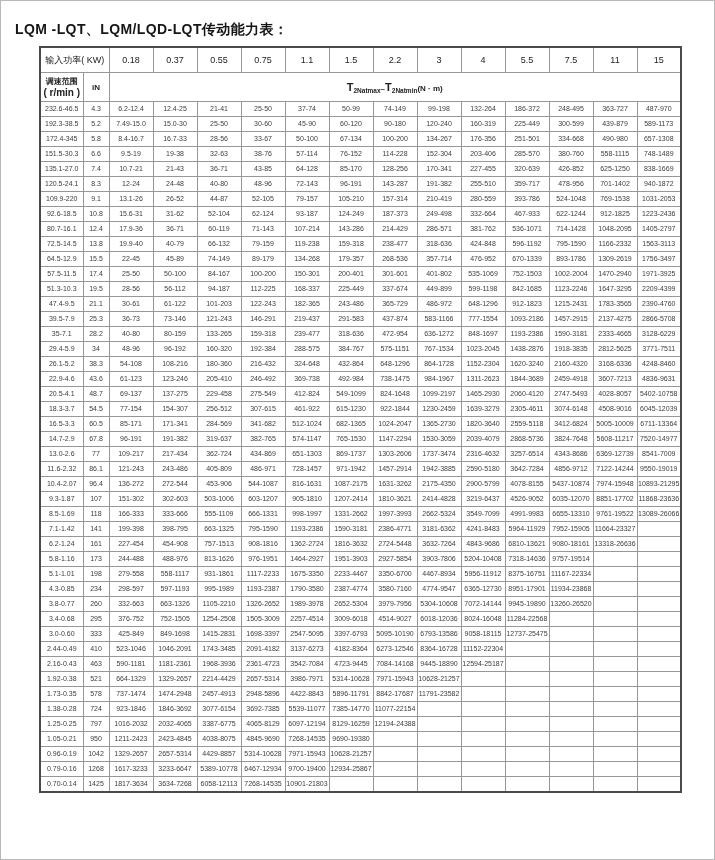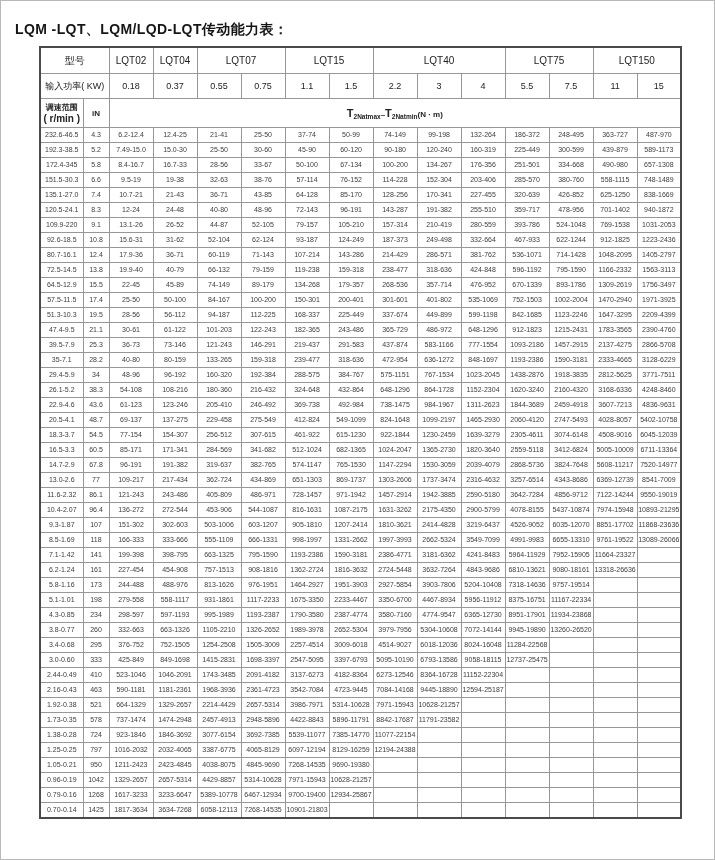--- a/index.html
+++ b/index.html
@@ -46,30 +46,20 @@
 
   <div class="title">LQM -LQT、LQM/LQD-LQT传动能力表：</div>
 
   <table class="cap">
     <colgroup>
       <col style="width:43px">
       <col style="width:26px">
       <col span="13" style="width:44px">
     </colgroup>
     <thead>
-      <tr class="model-row">
-        <th colspan="2">型号</th>
-      <th colspan="1">LQT02</th>
-          <th colspan="1">LQT04</th>
-          <th colspan="2">LQT07</th>
-          <th colspan="2">LQT15</th>
-          <th colspan="3">LQT40</th>
-          <th colspan="2">LQT75</th>
-          <th colspan="2">LQT150</th>
-        </tr>
       <tr class="power-row">
         <th colspan="2">输入功率( KW)</th>
       <th>0.18</th>
           <th>0.37</th>
           <th>0.55</th>
           <th>0.75</th>
           <th>1.1</th>
           <th>1.5</th>
           <th>2.2</th>
           <th>3</th>

